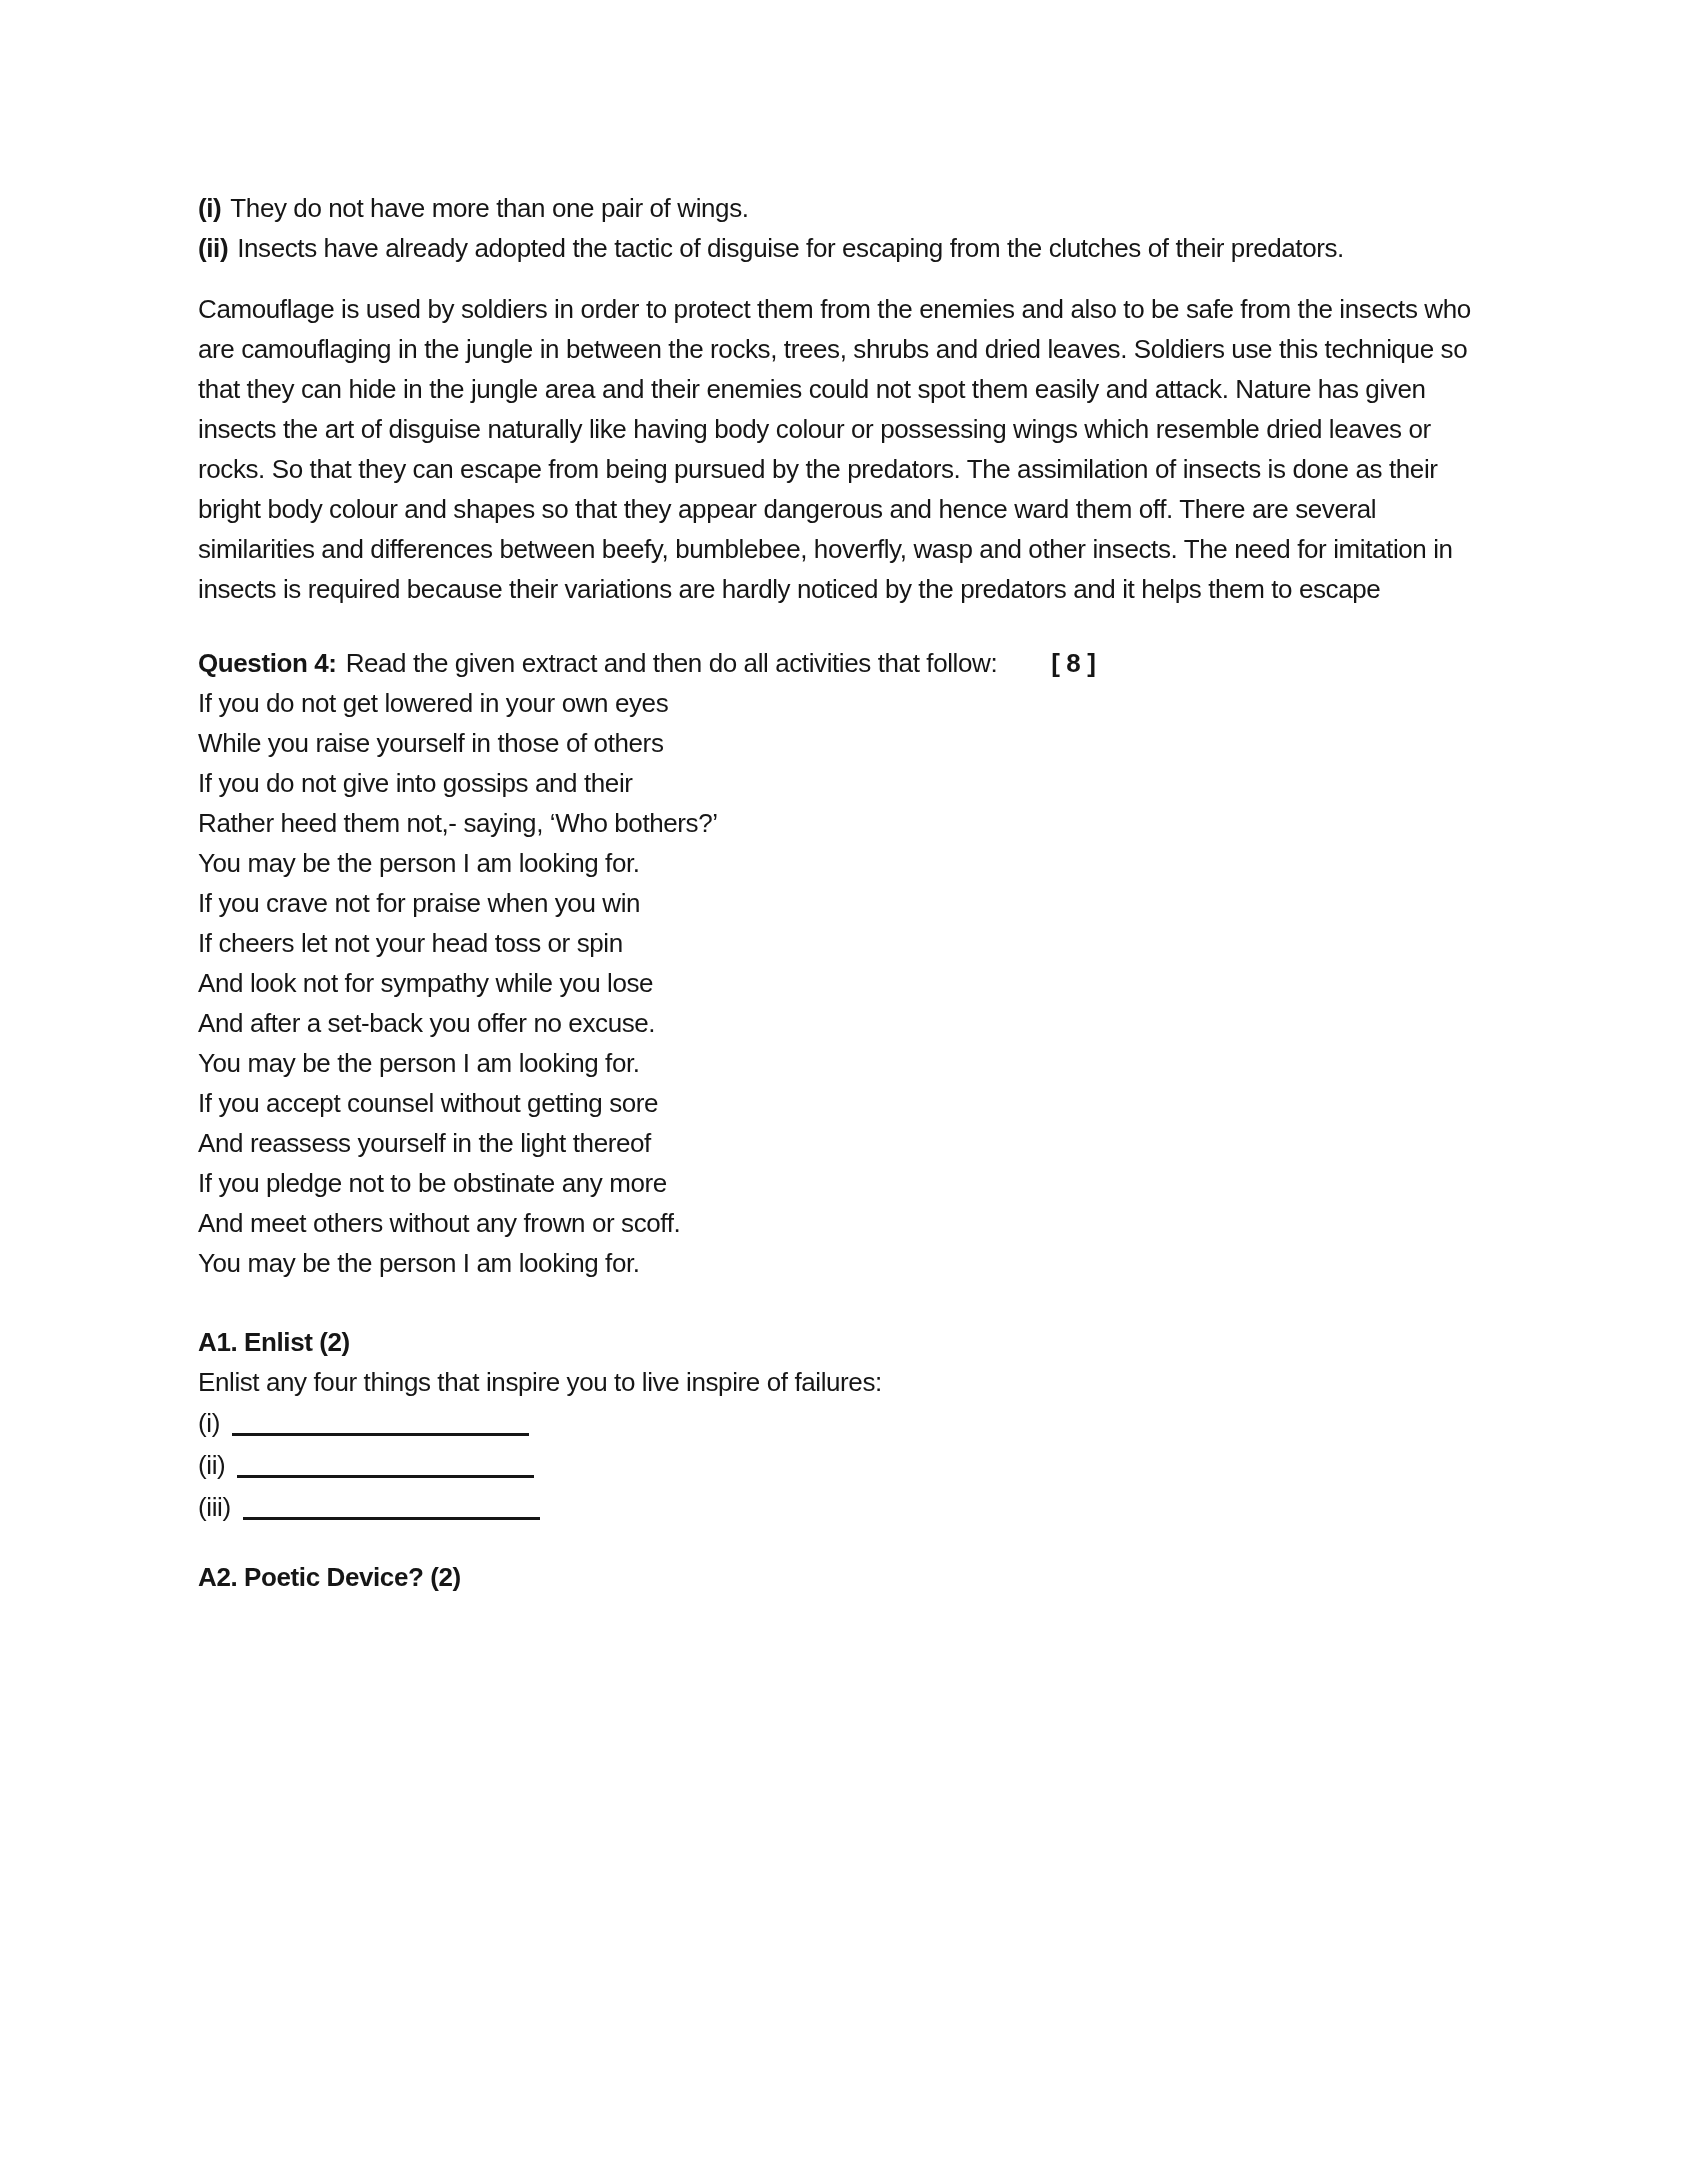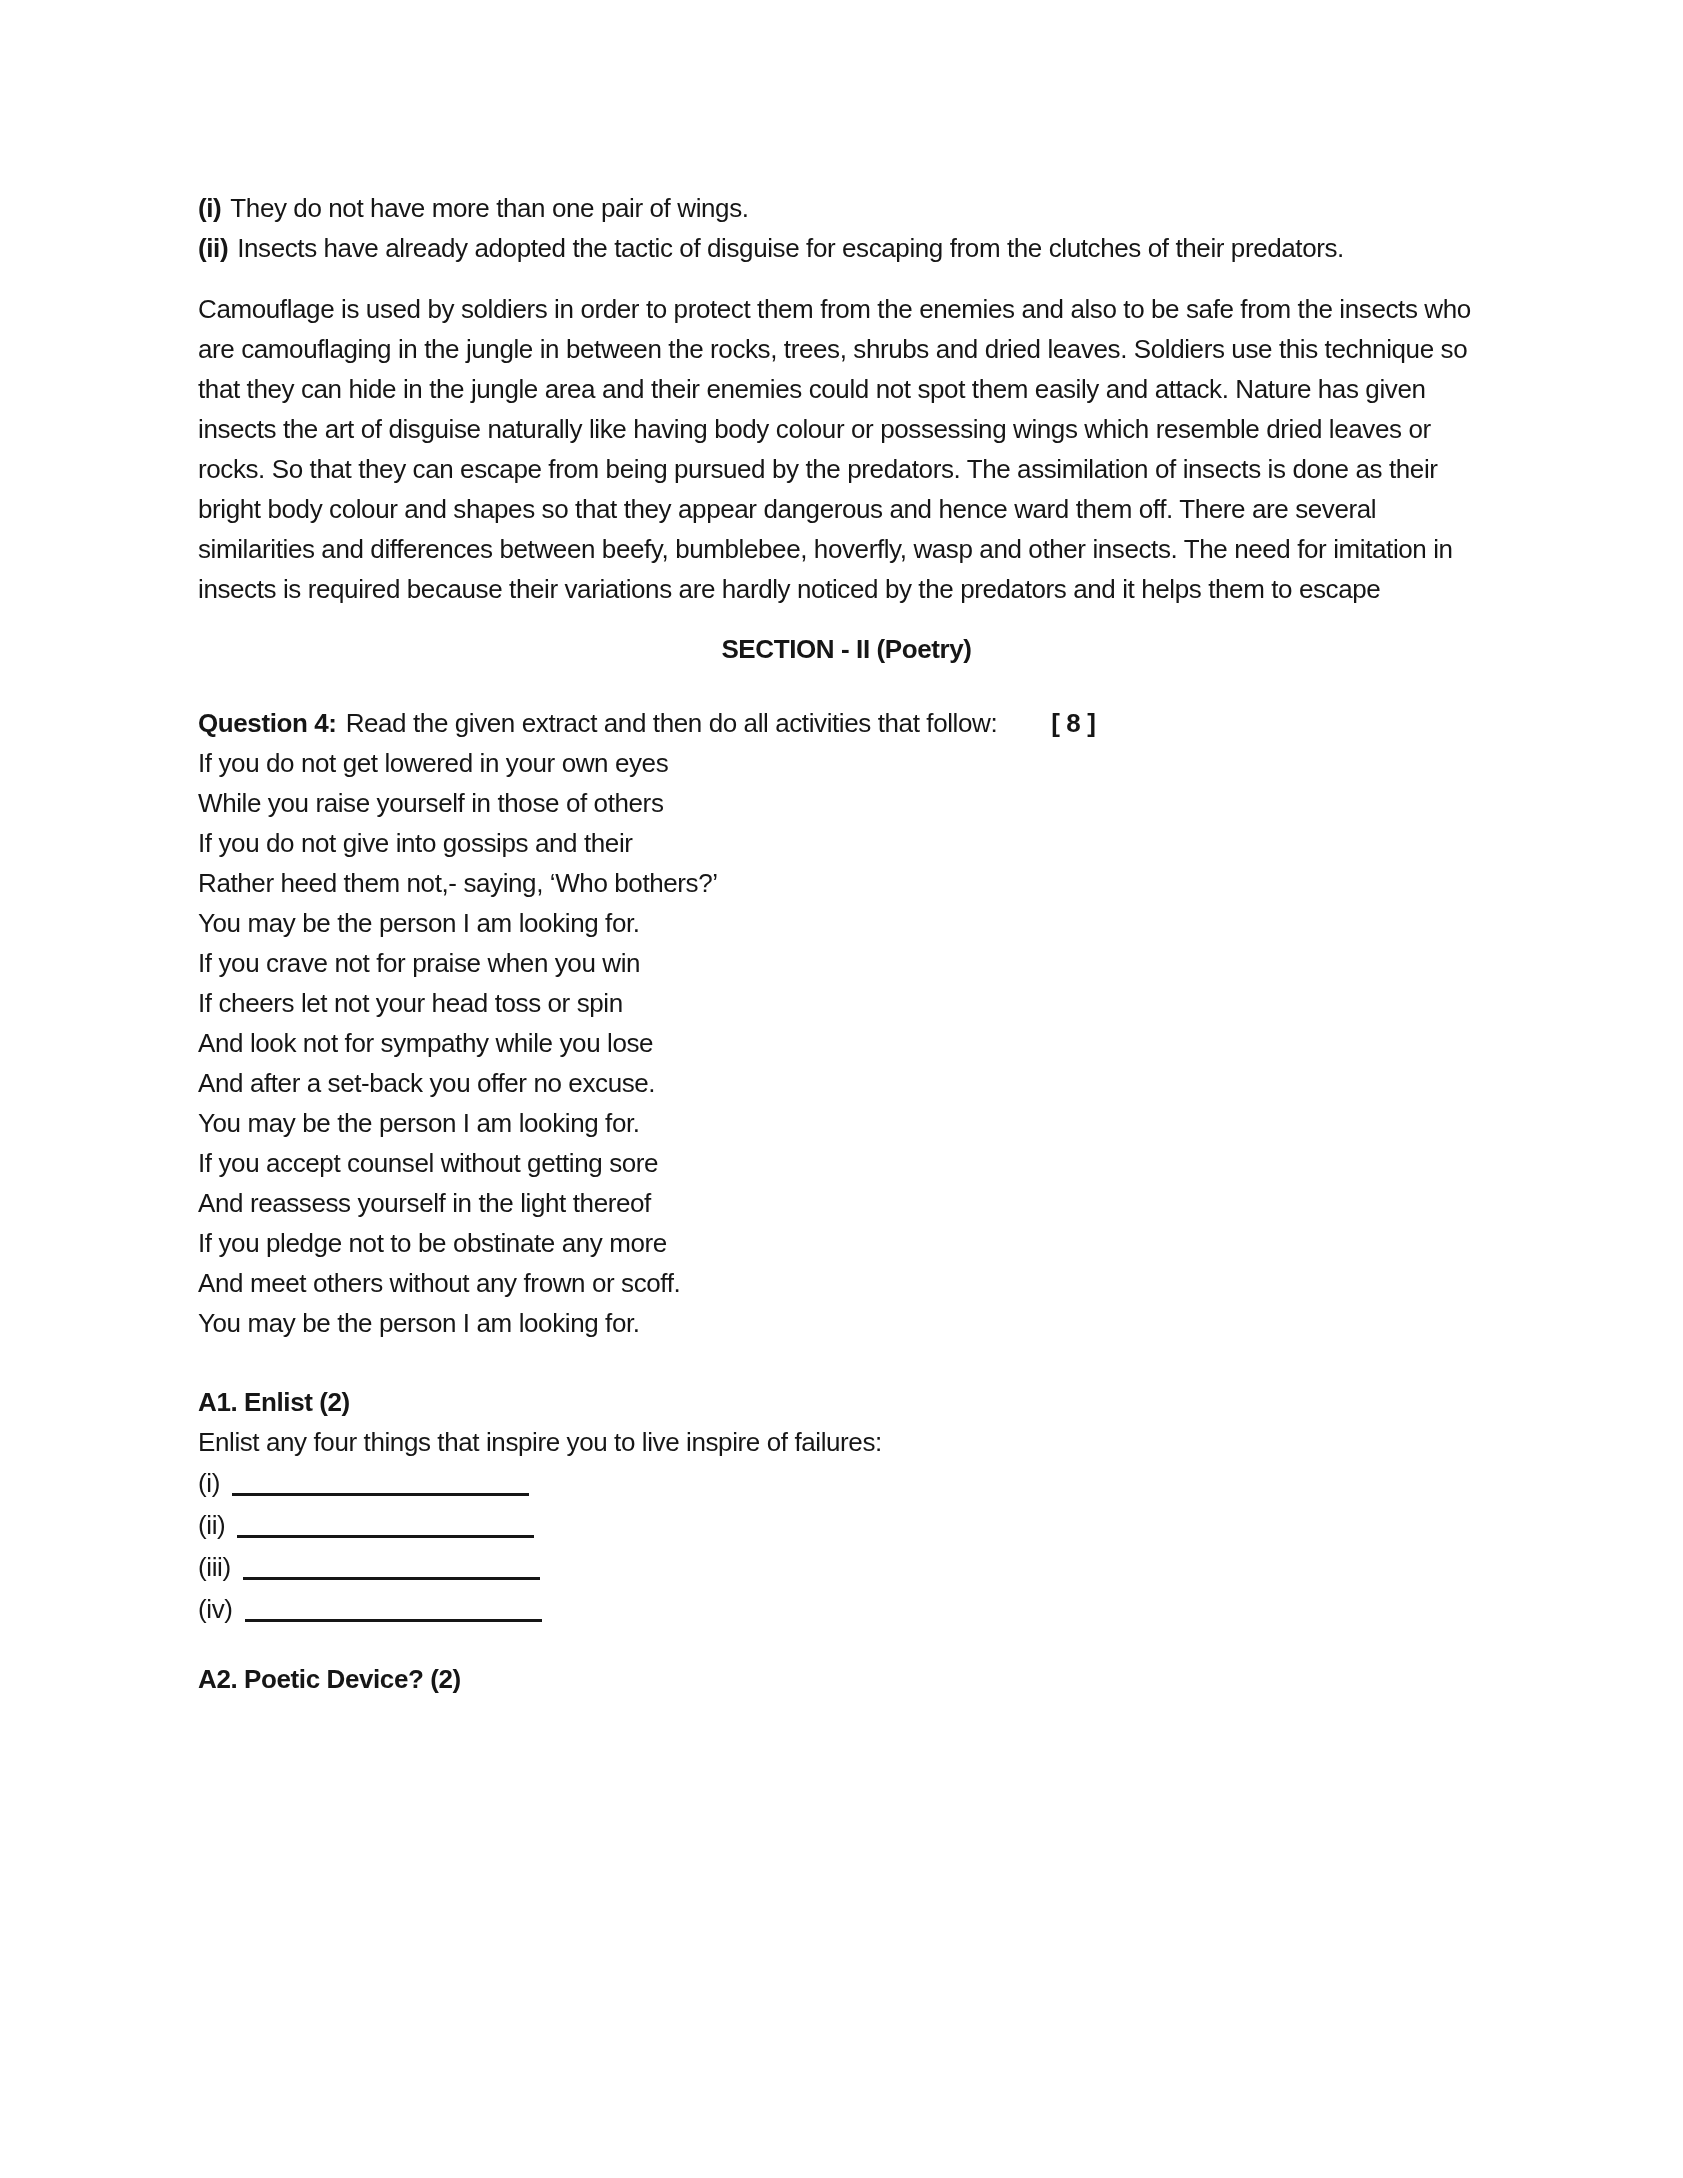--- a/index.html
+++ b/index.html
@@ -52,21 +52,20 @@
 
 <div class="page">
 
   <p class="intro-item"><span class="num">(i)</span><span>They do not have more than one pair of wings.</span></p>
 
   <p class="intro-item"><span class="num">(ii)</span><span>Insects have already adopted the tactic of disguise for escaping from the clutches of their predators.</span></p>
 
 
   <p class="passage">Camouflage is used by soldiers in order to protect them from the enemies and also to be safe from the insects who are camouflaging in the jungle in between the rocks, trees, shrubs and dried leaves. Soldiers use this technique so that they can hide in the jungle area and their enemies could not spot them easily and attack. Nature has given insects the art of disguise naturally like having body colour or possessing wings which resemble dried leaves or rocks. So that they can escape from being pursued by the predators. The assimilation of insects is done as their bright body colour and shapes so that they appear dangerous and hence ward them off. There are several similarities and differences between beefy, bumblebee, hoverfly, wasp and other insects. The need for imitation in insects is required because their variations are hardly noticed by the predators and it helps them to escape</p>
 
-  <p class="section-head">SECTION - II (Poetry)</p>
 
   <p class="question-line"><span class="b">Question 4:</span><span class="qtext">Read the given extract and then do all activities that follow:</span><span class="marks">[ 8 ]</span></p>
 
   <div class="poem">
     <p class="line">If you do not get lowered in your own eyes</p>
     <p class="line">While you raise yourself in those of others</p>
     <p class="line">If you do not give into gossips and their</p>
     <p class="line">Rather heed them not,- saying, ‘Who bothers?’</p>
     <p class="line">You may be the person I am looking for.</p>
     <p class="line">If you crave not for praise when you win</p>
@@ -80,18 +79,17 @@
     <p class="line">And meet others without any frown or scoff.</p>
     <p class="line">You may be the person I am looking for.</p>
   </div>
 
   <p class="a1-head">A1. Enlist (2)</p>
   <p>Enlist any four things that inspire you to live inspire of failures:</p>
 
   <div class="blank-row"><span>(i)</span><span class="blank-line"></span></div>
   <div class="blank-row"><span>(ii)</span><span class="blank-line"></span></div>
   <div class="blank-row"><span>(iii)</span><span class="blank-line"></span></div>
-  <div class="blank-row"><span>(iv)</span><span class="blank-line"></span></div>
 
   <p class="a2-head">A2. Poetic Device? (2)</p>
 
 </div>
 
 
 </body></html>

